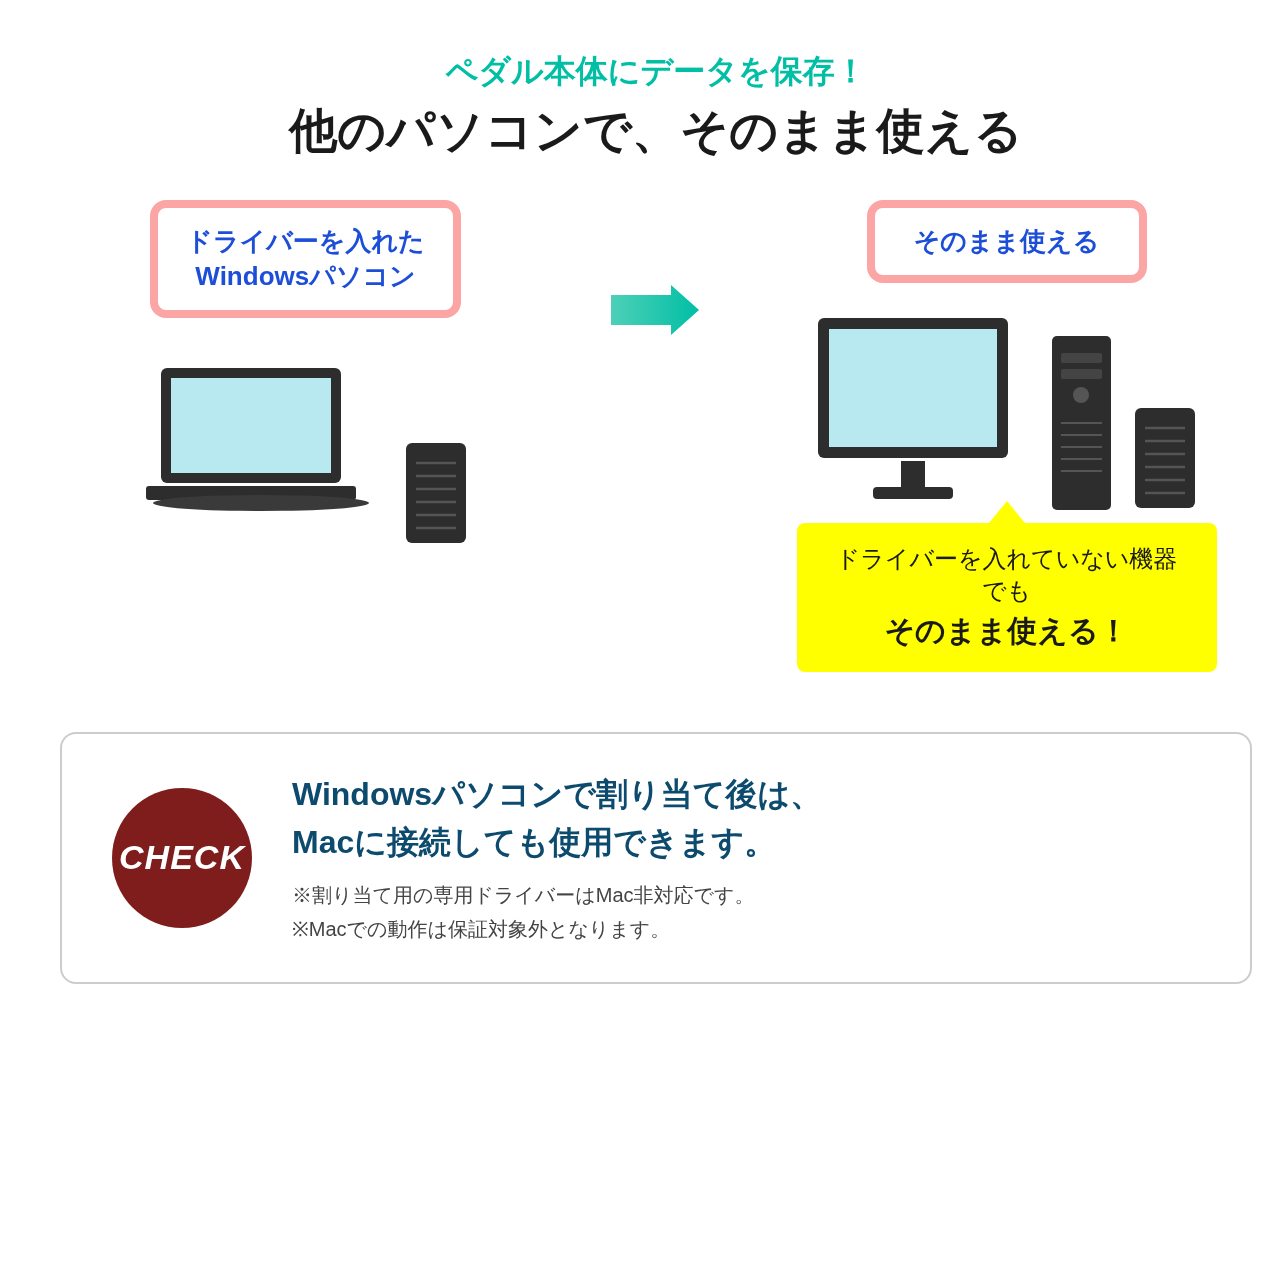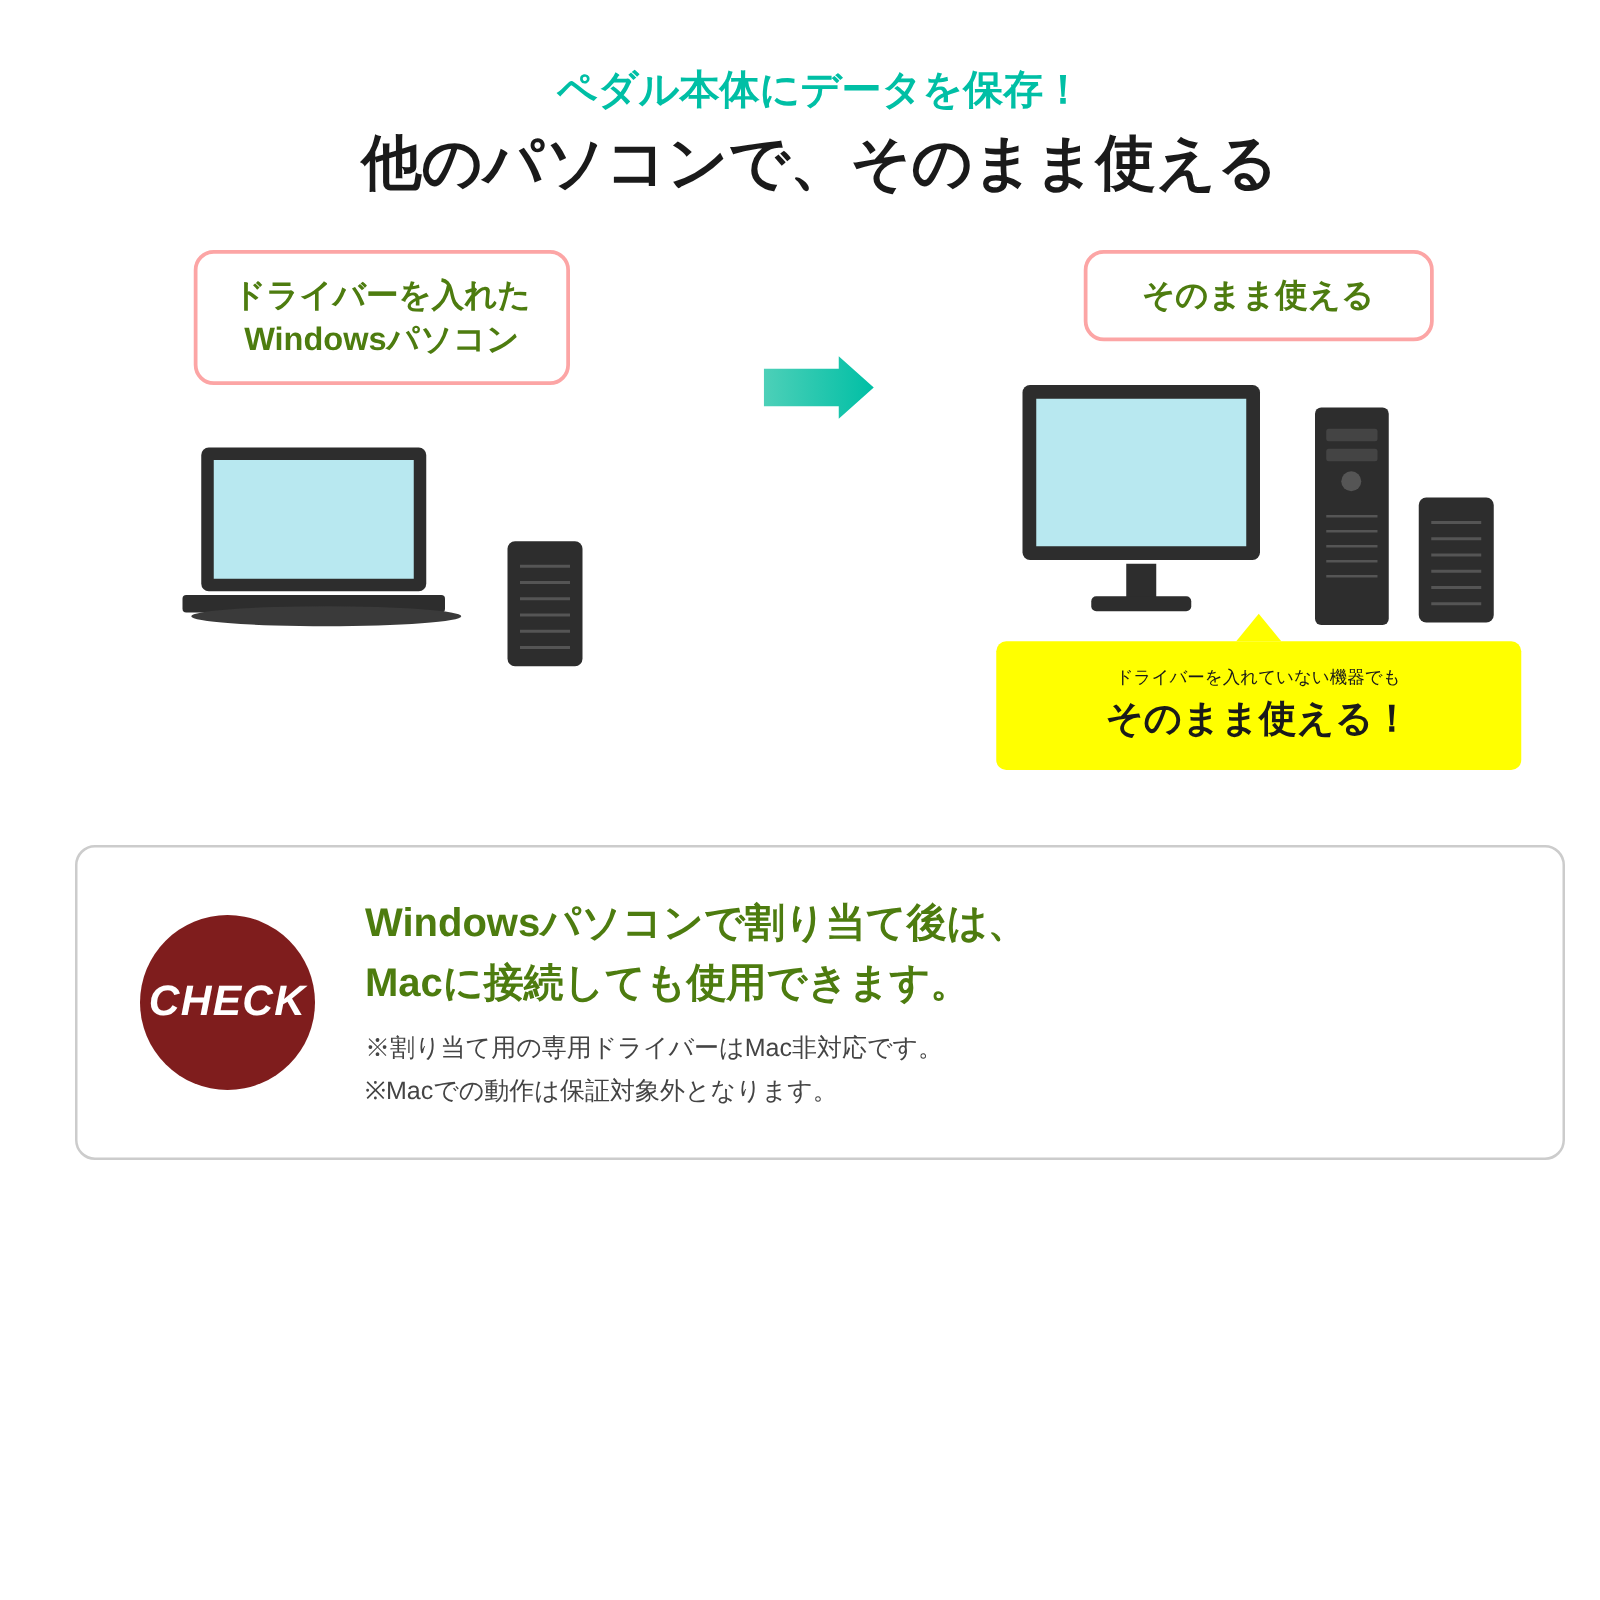--- a/index.html
+++ b/index.html
@@ -71,25 +71,25 @@
     .diagram-right {
       display: flex;
       flex-direction: column;
       align-items: center;
       flex: 1;
       position: relative;
     }
 
     
     .label-box {
-      border: 3px solid #fca5a5;
+      border: 8px solid #fca5a5;
       border-radius: 16px;
       padding: 16px 28px;
       font-size: 26px;
-      color: #4d7c0f;
+      color: #1d4ed8;
       font-weight: bold;
       text-align: center;
       background: #fff;
       margin-bottom: 30px;
       min-width: 280px;
     }
 
     
     .computer-group {
       display: flex;
@@ -130,21 +130,21 @@
       left: 50%;
       transform: translateX(-50%);
       width: 0;
       height: 0;
       border-left: 18px solid transparent;
       border-right: 18px solid transparent;
       border-bottom: 22px solid #ffff00;
     }
 
     .tooltip-yellow .tooltip-text1 {
-      font-size: 14px;
+      font-size: 24px;
       color: #1a1a1a;
       font-weight: normal;
       margin-bottom: 4px;
     }
 
     .tooltip-yellow .tooltip-text2 {
       font-size: 30px;
       color: #1a1a1a;
       font-weight: bold;
     }
@@ -181,21 +181,21 @@
       letter-spacing: 1px;
     }
 
     .check-content {
       flex: 1;
     }
 
     .check-main-text {
       font-size: 32px;
       font-weight: bold;
-      color: #4d7c0f;
+      color: #0c4a6e;
       line-height: 1.5;
       margin-bottom: 12px;
     }
 
     .check-sub-text {
       font-size: 20px;
       color: #444444;
       line-height: 1.7;
     }
 

